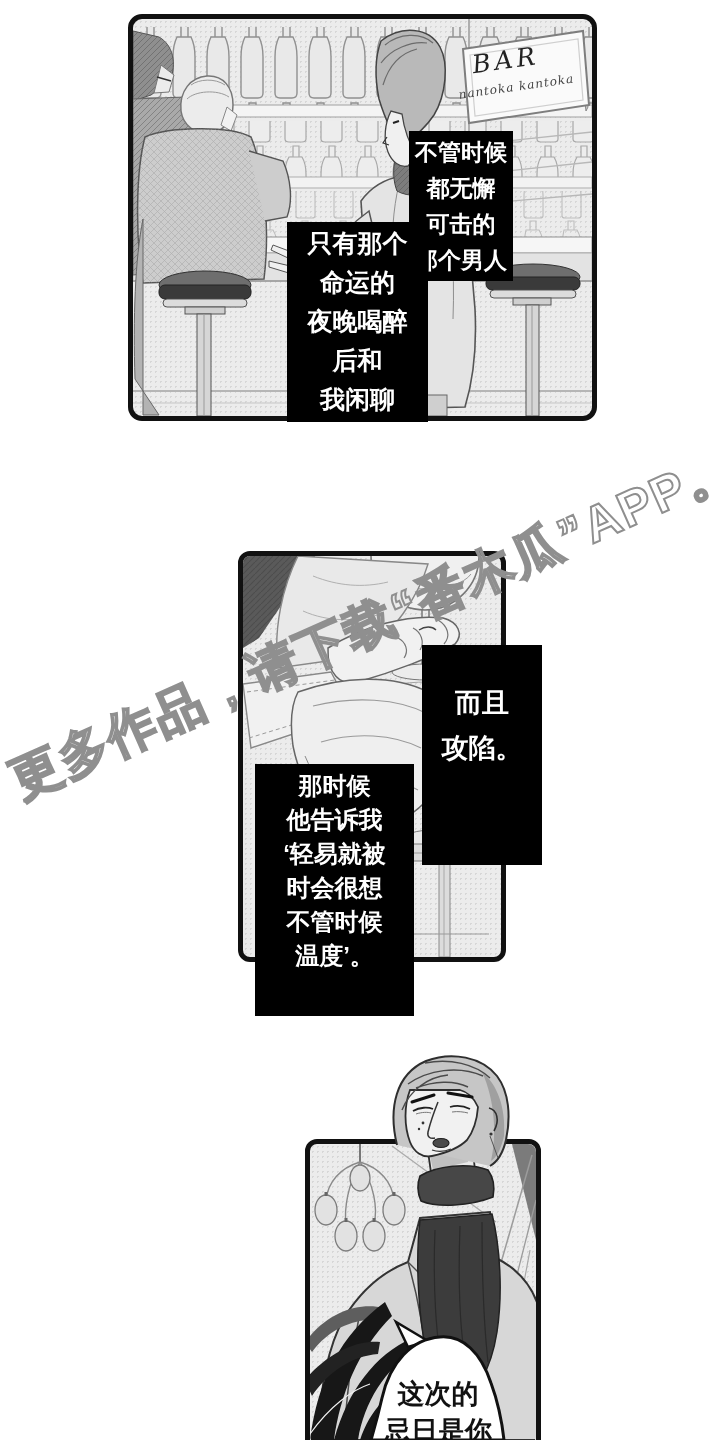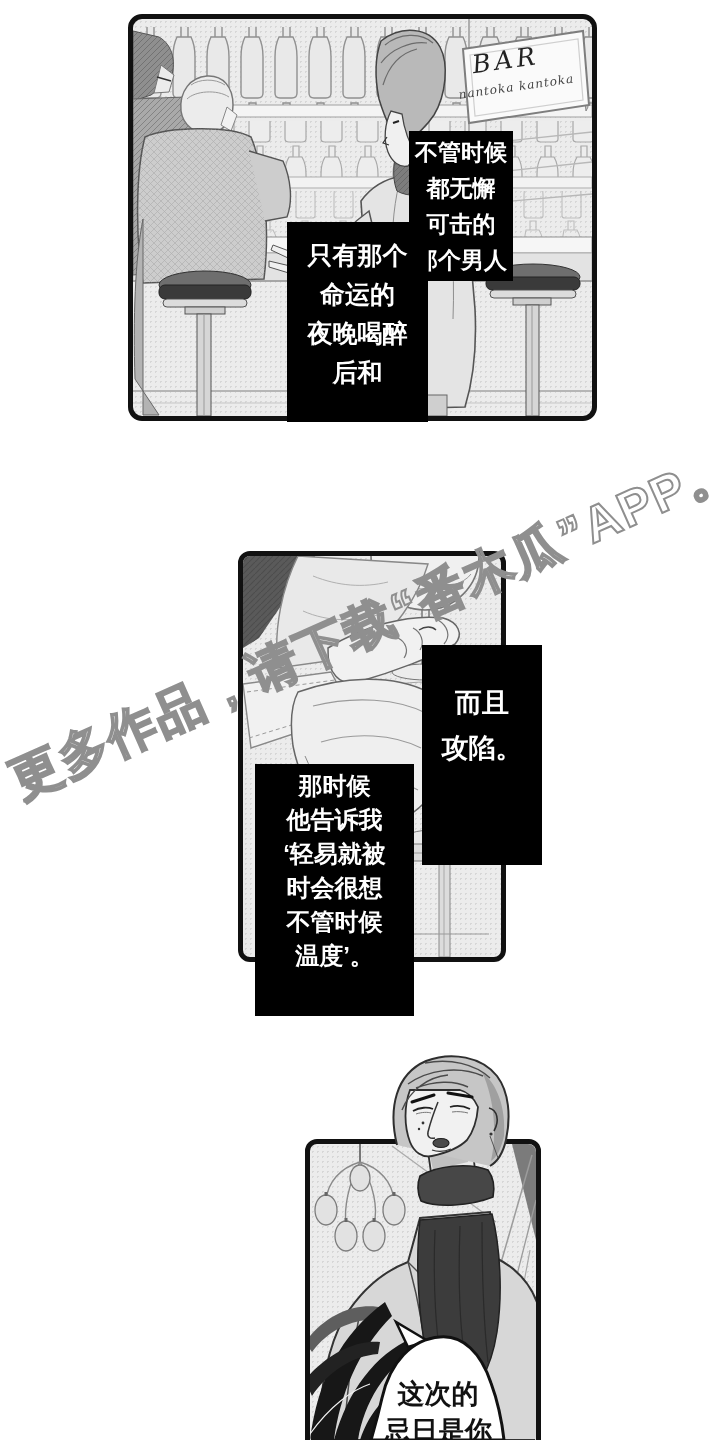--- a/index.html
+++ b/index.html
@@ -9,21 +9,21 @@
   .panel{position:absolute;border:5px solid #111;background-color:#ececec;
          background-image:radial-gradient(#d7d7d7 1px, rgba(0,0,0,0) 1px);
          background-size:5px 5px;overflow:hidden;}
   .panel svg{display:block;width:100%;height:100%;}
   #panel-bar{left:128px;top:14px;width:469px;height:407px;border-radius:14px;z-index:10;}
   #panel-hands{left:238px;top:551px;width:268px;height:411px;border-radius:12px;z-index:10;}
   #panel-man{left:305px;top:1139px;width:236px;height:310px;border-radius:12px 12px 0 0;z-index:10;}
   .caption{position:absolute;background:#000;color:#fff;font-weight:700;text-align:center;z-index:30;}
   .cap-line{white-space:nowrap;}
   #cap-time{left:409px;top:131px;width:104px;height:150px;font-size:23px;line-height:36px;padding-top:3px;}
-  #cap-night{left:287px;top:222px;width:141px;height:200px;font-size:25px;line-height:39px;padding-top:14px;}
+  #cap-night{left:287px;top:222px;width:141px;height:200px;font-size:25px;line-height:39px;padding-top:2px;}
   #cap-easy{left:422px;top:645px;width:120px;height:220px;font-size:27px;line-height:45px;padding-top:36px;}
   #cap-told{left:255px;top:764px;width:159px;height:252px;font-size:24px;line-height:34px;padding-top:5px;}
   #watermark{position:absolute;left:0px;top:753px;z-index:40;white-space:nowrap;
              font-size:50px;font-weight:700;letter-spacing:2px;
              color:rgba(255,255,255,0.12);-webkit-text-stroke:2px #8f8f8f;
              transform:rotate(-24deg);transform-origin:0 0;}
   #sign-title{position:absolute;left:472px;top:44px;width:90px;z-index:20;
               font-family:"DejaVu Serif",serif;font-style:italic;font-size:25px;
               letter-spacing:4px;color:#222;transform:rotate(-8deg);}
   #sign-subtitle{position:absolute;left:458px;top:78px;width:140px;z-index:20;
@@ -152,20 +152,21 @@
     <div class="cap-line">都无懈</div>
     <div class="cap-line">可击的</div>
     <div class="cap-line">那个男人</div>
   </div>
 
   <div class="caption" id="cap-night">
     <div class="cap-line">只有那个</div>
     <div class="cap-line">命运的</div>
     <div class="cap-line">夜晚喝醉</div>
     <div class="cap-line">后和</div>
+    <div class="cap-line">我闲聊</div>
   </div>
 
   <div id="watermark">更多作品，请下载“番木瓜”APP。</div>
 
   <div class="panel" id="panel-hands">
     <svg viewBox="0 0 258 401">
       <defs>
         <pattern id="hatch2" width="6" height="6" patternUnits="userSpaceOnUse">
           <path d="M0,6 L6,0" stroke="#444" stroke-width="1.2"></path>
         </pattern>

